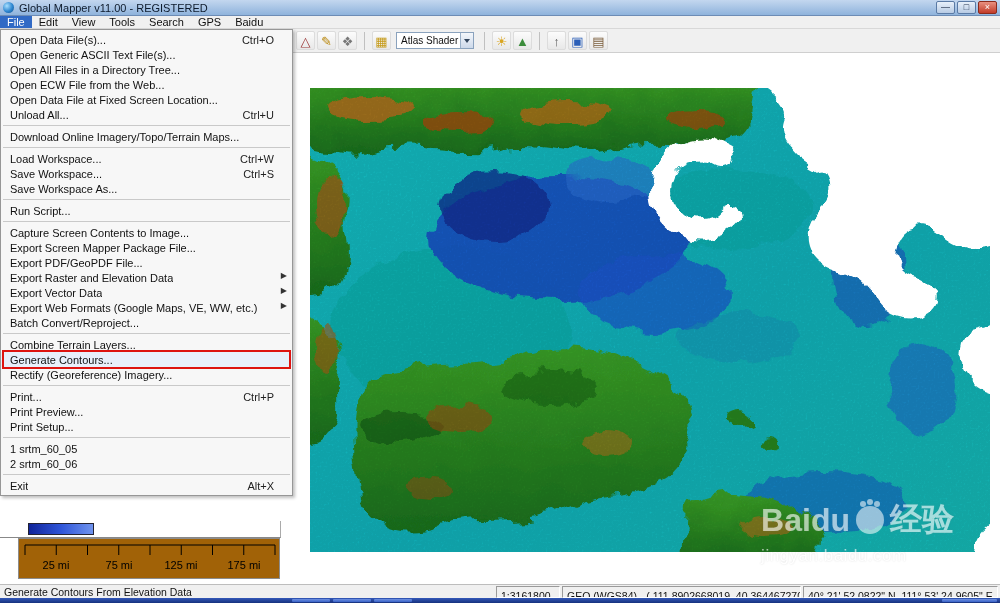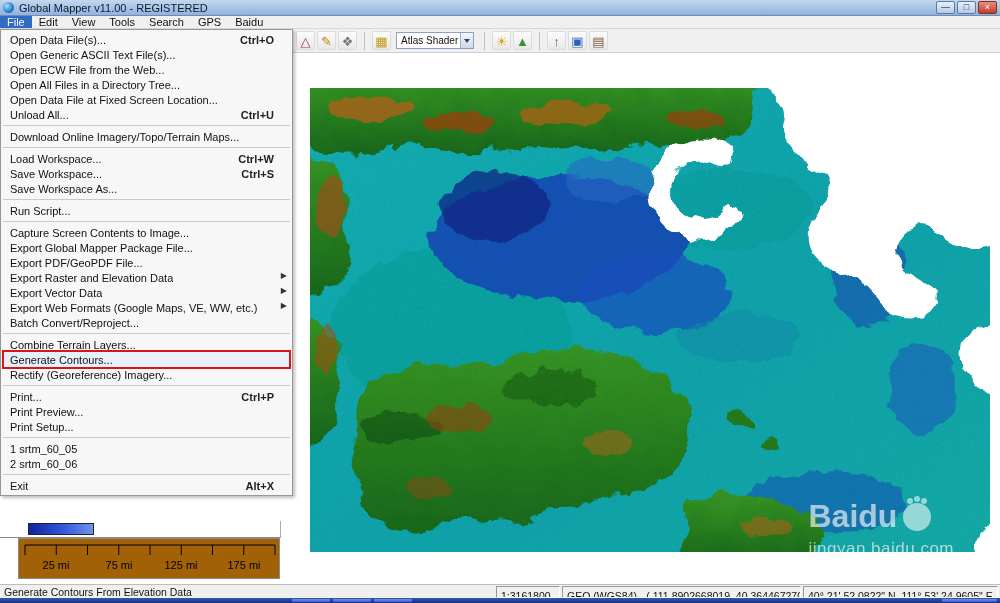--- a/index.html
+++ b/index.html
@@ -60,21 +60,21 @@
   .wm-url { font-size:17px; font-weight:normal; margin-top:4px; letter-spacing:.5px; }
   
   .file-menu {
     position:absolute; left:0; top:29px; width:293px;
     background:#f7f7f7; border:1px solid #979797;
     box-shadow:2px 2px 3px rgba(0,0,0,.25); padding:2px 0; z-index:20;
   }
   .menu-row { position:relative; display:flex; align-items:center; height:15px;
     padding:0 18px 0 9px; font-size:11px; white-space:nowrap; }
   .ml { flex:0 1 auto; overflow:hidden; }
-  .msc { margin-left:auto; padding-right:0; color:#222;font-weight:bold; }
+  .msc { margin-left:auto; padding-right:0; color:#222; }
   .marr { position:absolute; right:5px; top:1px; font-size:8px; color:#333; }
   .menu-sep { height:1px; background:#c9c9c9; margin:3px 2px; }
   .menu-row.annotated { background:#e8f0fb; }
   .menu-row.annotated::after { content:""; position:absolute; left:1px; right:1px; top:-2px; bottom:-2px;
     border:2px solid #dd1410; pointer-events:none; }
   
   .legend-frag { position:absolute; left:0; top:521px; width:281px; height:17px;
     background:#fff; border-bottom:1px solid #888; border-right:1px solid #aaa; z-index:5; }
   .legend-bar { position:absolute; left:28px; top:2px; width:66px; height:12px;
     background:linear-gradient(to right,#10249a,#2f55d8,#6f93ee); border:1px solid #223; }
@@ -218,38 +218,39 @@
           <path d="M700,230 L662,240 C648,260 650,282 664,295 C672,302 700,308 700,308 Z" fill="#ffffff"></path>
           <path d="M700,425 C672,436 662,452 668,470 L700,470 Z" fill="#ffffff"></path>
         </g>
       </svg>
     </div>
 
     <div class="watermark">
       <div class="wm-row">
         <span>Baidu</span>
         <span class="paw"></span>
+        <span>经验</span>
       </div>
       <div class="wm-url">jingyan.baidu.com</div>
     </div>
   </div>
 
   <div class="file-menu" id="file-menu">
       <div class="menu-row">
         <span class="ml">Open Data File(s)...</span>
         <span class="msc">Ctrl+O</span>
       </div>
       <div class="menu-row">
         <span class="ml">Open Generic ASCII Text File(s)...</span>
       </div>
       <div class="menu-row">
+        <span class="ml">Open All Files in a Directory Tree...</span>
+      </div>
+      <div class="menu-row">
         <span class="ml">Open ECW File from the Web...</span>
-      </div>
-      <div class="menu-row">
-        <span class="ml">Open All Files in a Directory Tree...</span>
       </div>
       <div class="menu-row">
         <span class="ml">Open Data File at Fixed Screen Location...</span>
       </div>
       <div class="menu-row">
         <span class="ml">Unload All...</span>
         <span class="msc">Ctrl+U</span>
       </div>
       <div class="menu-sep"></div>
       <div class="menu-row">
@@ -269,21 +270,21 @@
       </div>
       <div class="menu-sep"></div>
       <div class="menu-row">
         <span class="ml">Run Script...</span>
       </div>
       <div class="menu-sep"></div>
       <div class="menu-row">
         <span class="ml">Capture Screen Contents to Image...</span>
       </div>
       <div class="menu-row">
-        <span class="ml">Export Global Mapper Package File...</span>
+        <span class="ml">Export Screen Mapper Package File...</span>
       </div>
       <div class="menu-row">
         <span class="ml">Export PDF/GeoPDF File...</span>
       </div>
       <div class="menu-row">
         <span class="ml">Export Raster and Elevation Data</span>
         <span class="marr">▶</span>
       </div>
       <div class="menu-row">
         <span class="ml">Export Vector Data</span>

